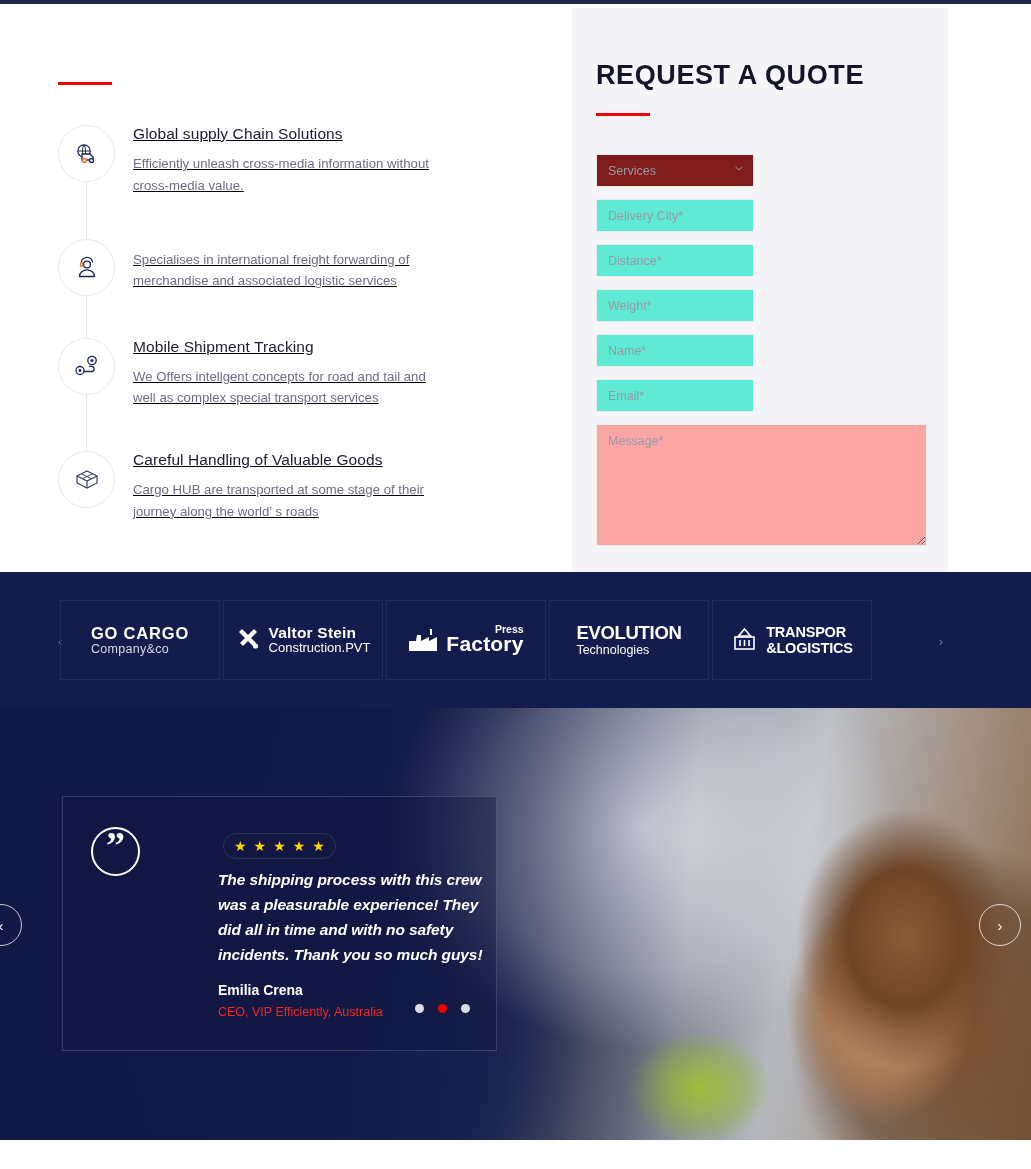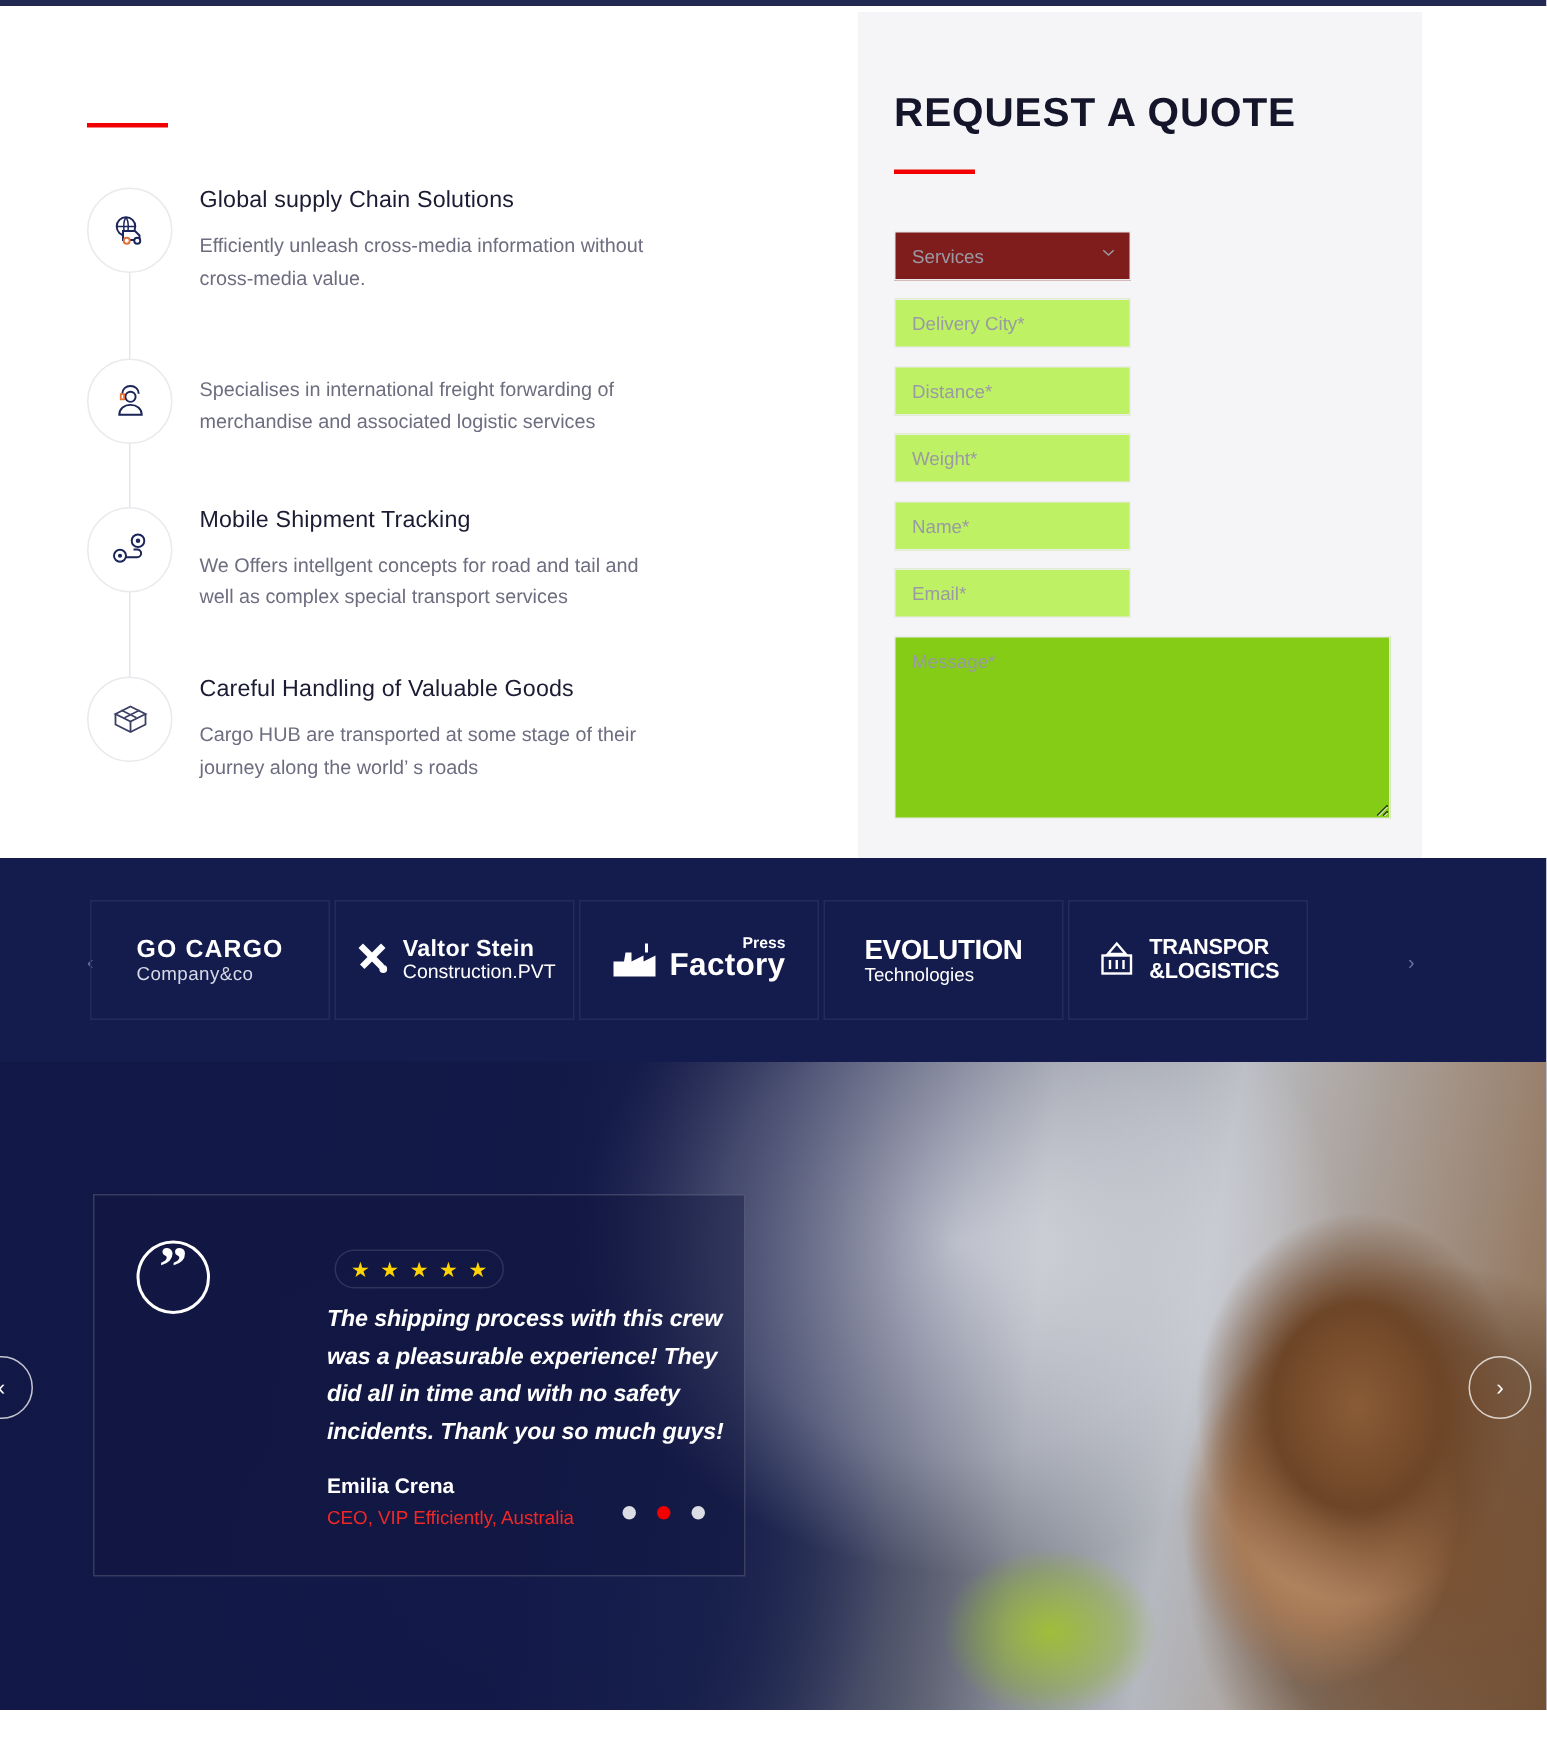--- a/index.html
+++ b/index.html
@@ -24,54 +24,54 @@
     font-size:27px; font-weight:700; letter-spacing:0.6px;
     color:#14142b; text-transform:uppercase;
   }
   .title-rule { width:54px; height:3px; background:#f20000; margin-top:22px; }
 
   .feature-list { position:relative; margin-top:38px; }
   .feature-list:before {
     content:""; position:absolute; left:28px; top:30px; bottom:34px;
     width:1px; background:#e6e6ea;
   }
-  .feature { position:relative; display:flex; align-items:flex-start; margin-bottom:40px; }
+  .feature { position:relative; display:flex; align-items:flex-start; margin-bottom:40px;text-decoration:underline; }
   .feature:last-child { margin-bottom:0; }
   .feat-icon {
     position:relative; z-index:2;
     width:57px; height:57px; min-width:57px; border-radius:50%;
     background:#ffffff; border:1px solid #e9e9ee;
     display:flex; align-items:center; justify-content:center;
     margin-top:2px;
   }
   .feat-body { margin-left:18px; padding-top:2px; }
   .feat-title { font-size:15.5px; font-weight:400; color:#1b1b33; letter-spacing:0.1px; }
   .feat-desc { margin-top:10px; font-size:13.2px; line-height:1.65; color:#6d6d80; max-width:300px; }
 
   
   .quote-panel {
     position:absolute; left:572px; top:4px; width:376px; height:568px;
     background:#f5f5f7;
   }
   .quote-inner { padding:52px 24px 0 24px; }
   .form-grid { margin-top:38px; display:flex; flex-wrap:wrap; gap:12px 15px; }
   .fld {
-    width:158px; height:33px; background:#bef264; border:1px solid #ececee;
+    width:158px; height:33px; background:#5eead4; border:1px solid #ececee;
     font-family:"Liberation Sans", sans-serif; font-size:12.5px; color:#555;
     padding:0 11px; outline:none;
   }
   .fld::placeholder { color:#9a9aa4; }
   select.fld { appearance:none; -webkit-appearance:none; color:#9a9aa4; background:#7f1d1d; }
   .sel-wrap { position:relative; width:158px; height:33px; }
   .sel-wrap .chev {
     position:absolute; right:11px; top:12px; pointer-events:none;
     width:8px; height:5px; color:#9a9aa4;
   }
   .msg {
-    margin-top:12px; width:331px; height:122px; background:#84cc16; border:1px solid #ececee;
+    margin-top:12px; width:331px; height:122px; background:#fca5a5; border:1px solid #ececee;
     font-family:"Liberation Sans", sans-serif; font-size:12.5px; color:#555;
     padding:9px 11px; outline:none; resize:vertical;
   }
   .msg::placeholder { color:#9a9aa4; }
   .submit-btn {
     margin-top:22px; width:113px; height:38px; background:#f50000; border:0;
     color:#fff; font-family:"Liberation Sans", sans-serif; font-size:12.5px;
     cursor:pointer; letter-spacing:0.2px;
   }
 

